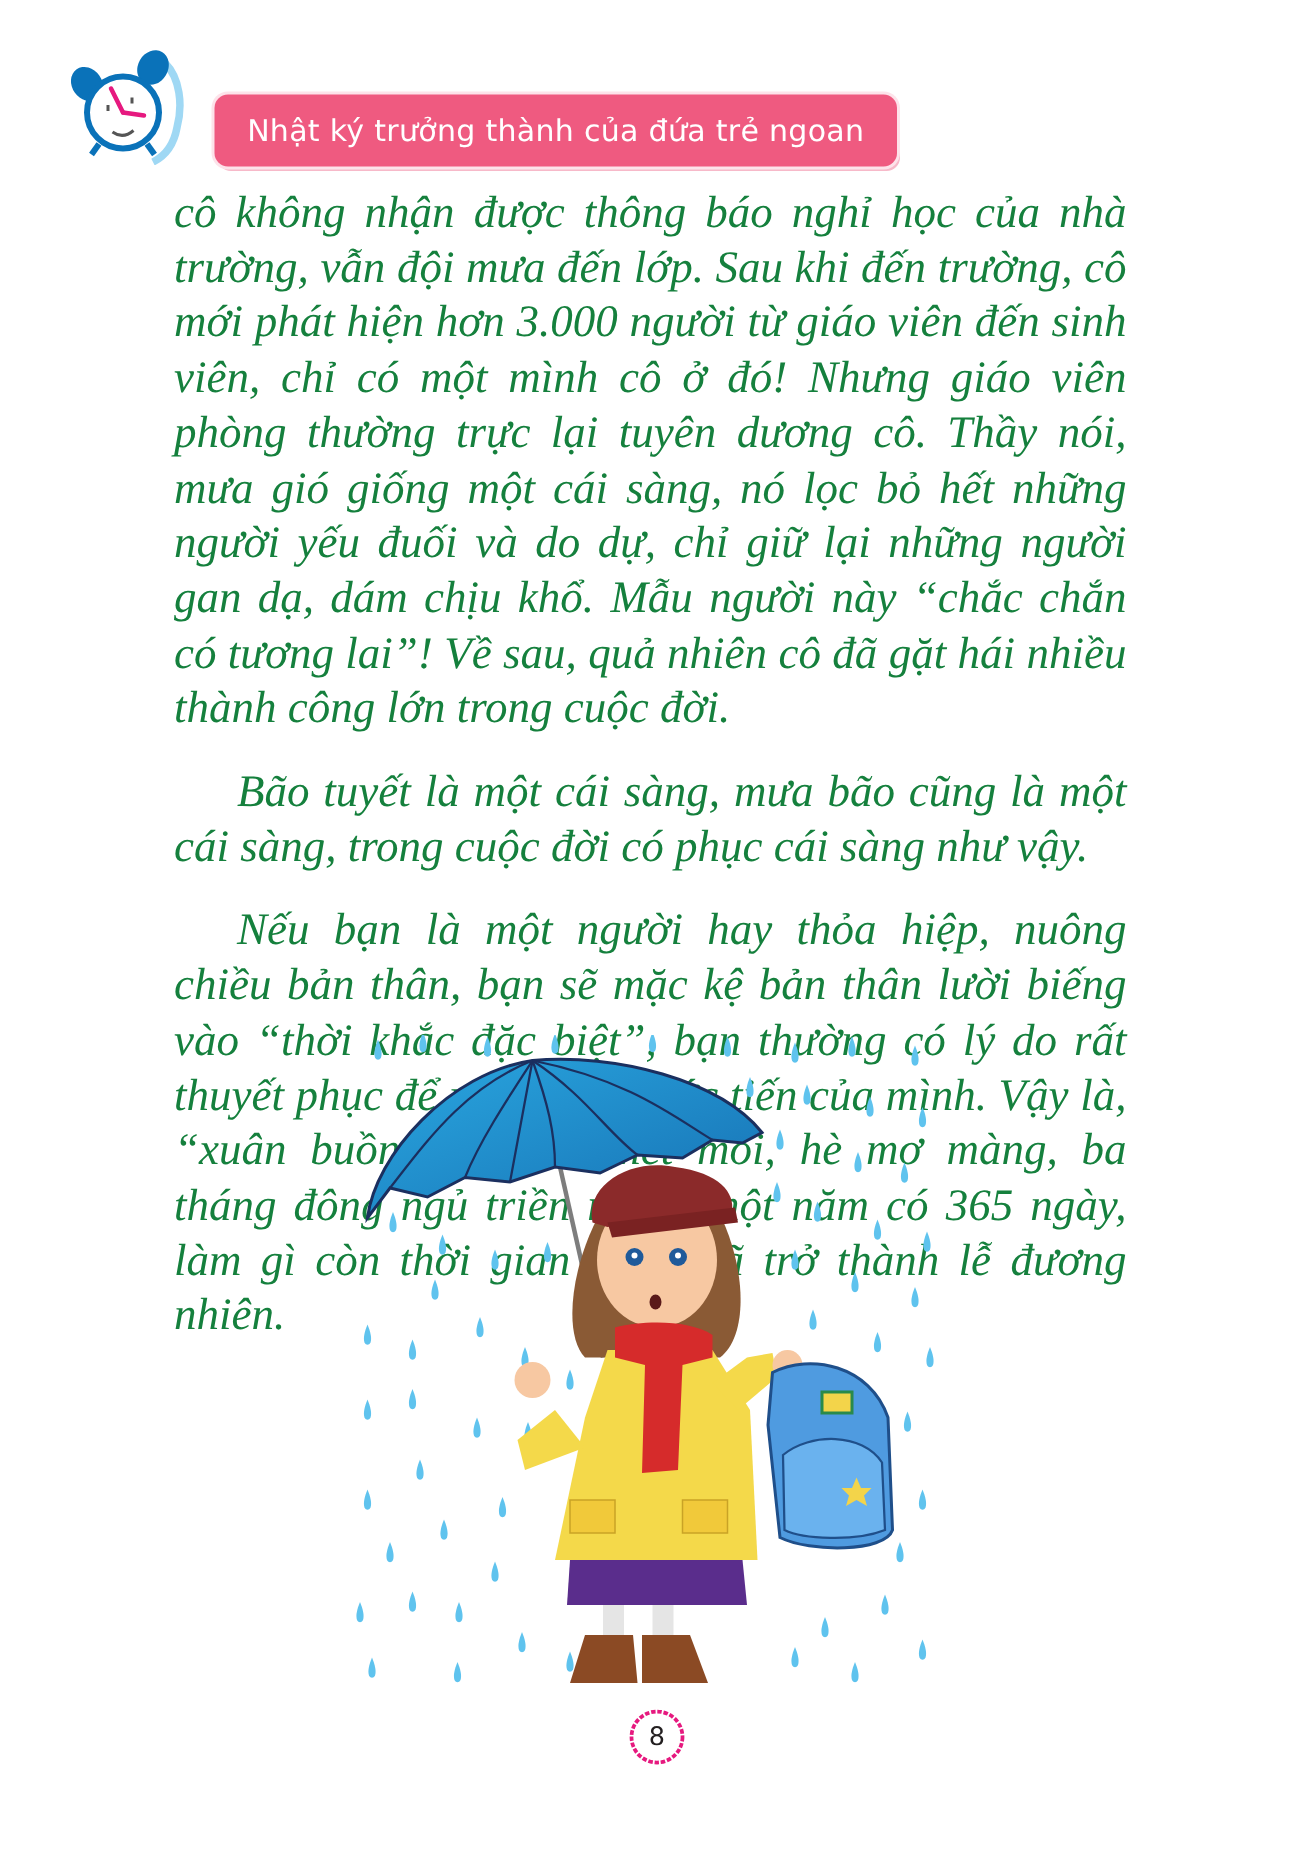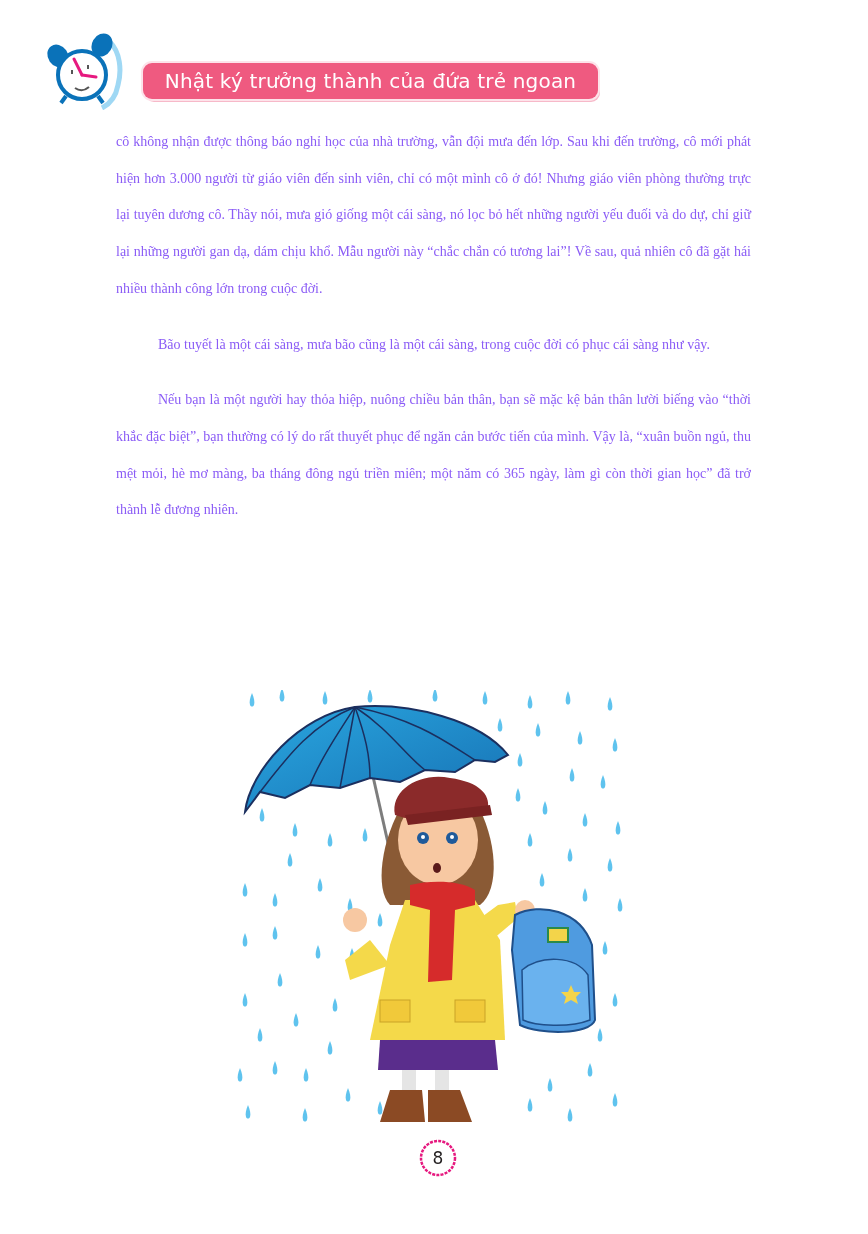--- a/index.html
+++ b/index.html
@@ -2,34 +2,34 @@
 <html><head>
 <meta charset="utf-8">
 <style>
   html, body { margin: 0; padding: 0; background: #ffffff; }
   body { width: 868px; height: 1234px; position: relative; overflow: hidden; }
   .page { position: absolute; inset: 0; background: #fff; }
 
   .clock { position: absolute; left: 40px; top: 30px; width: 90px; height: 80px; }
 
   .banner {
-    position: absolute; left: 143px; top: 63px; width: 455px; height: 36px;
+    position: absolute; left: 143px; top: 63px; width: 455px; height: 48px;
     background: #ef5a80; border-radius: 9px;
     box-shadow: 0 0 0 2px #fde3ea, 2px 3px 0 0 #f7b9c9;
     display: flex; align-items: center; justify-content: center;
   }
   .banner-title {
     color: #ffffff; font-family: "DejaVu Sans", sans-serif; font-size: 20px;
     letter-spacing: 0.2px; white-space: nowrap; font-weight: 500;
   }
 
   .body-text {
     position: absolute; left: 116px; top: 124px; width: 635px;
-    font-family: "Liberation Serif", serif; font-size: 14px; line-height: 36.7px;
-    color: #8b5cf6; text-align: justify;
+    font-family: "Liberation Serif", serif; font-size: 30px; line-height: 36.7px;
+    color: #15803d; text-align: justify; font-style: italic;
   }
   .body-text p { margin: 0 0 19px 0; }
   .body-text p.indent { text-indent: 42px; }
 
   .illustration { position: absolute; left: 230px; top: 690px; width: 400px; height: 440px; }
 
   .page-number {
     position: absolute; left: 418px; top: 1138px; width: 40px; height: 40px;
     display: flex; align-items: center; justify-content: center;
   }

